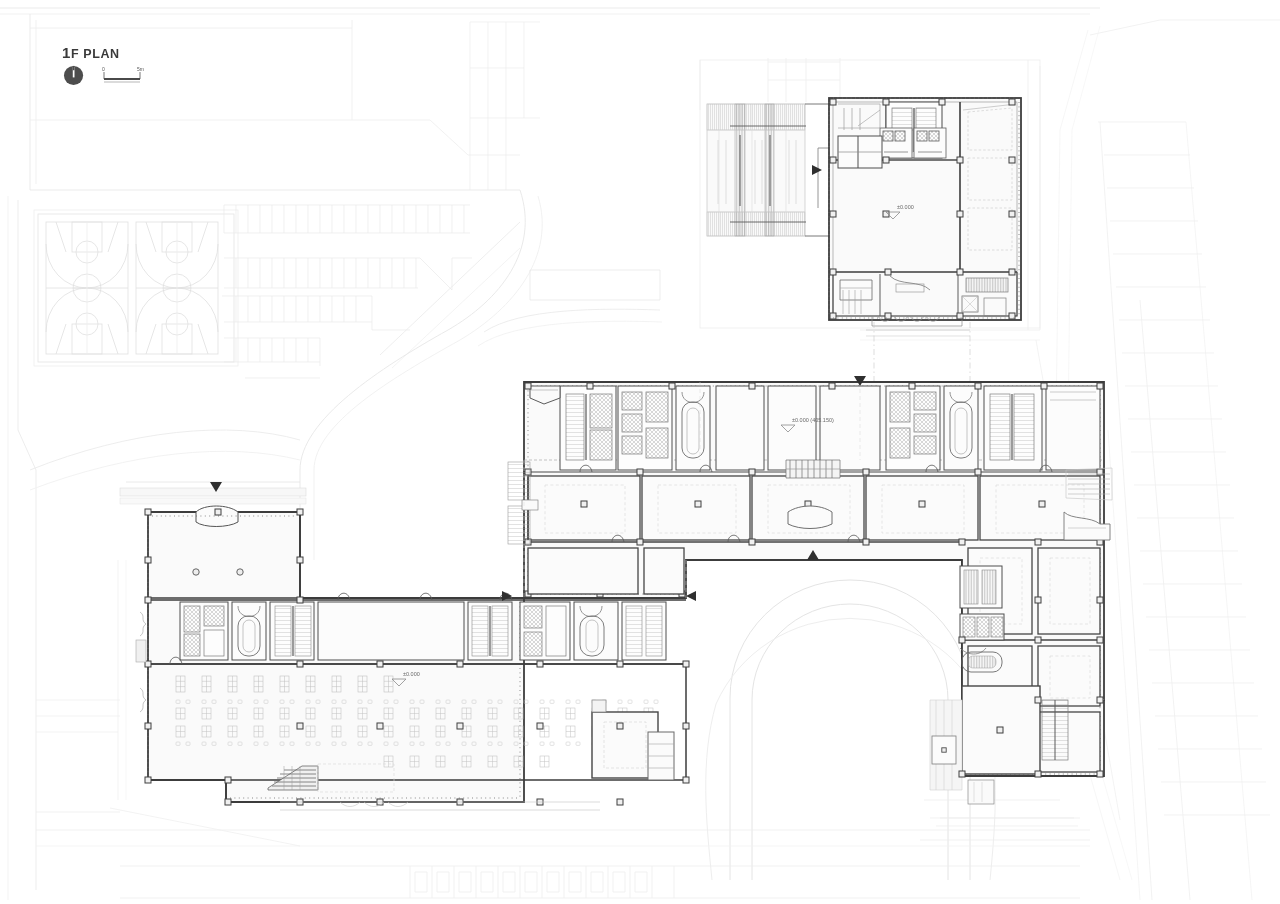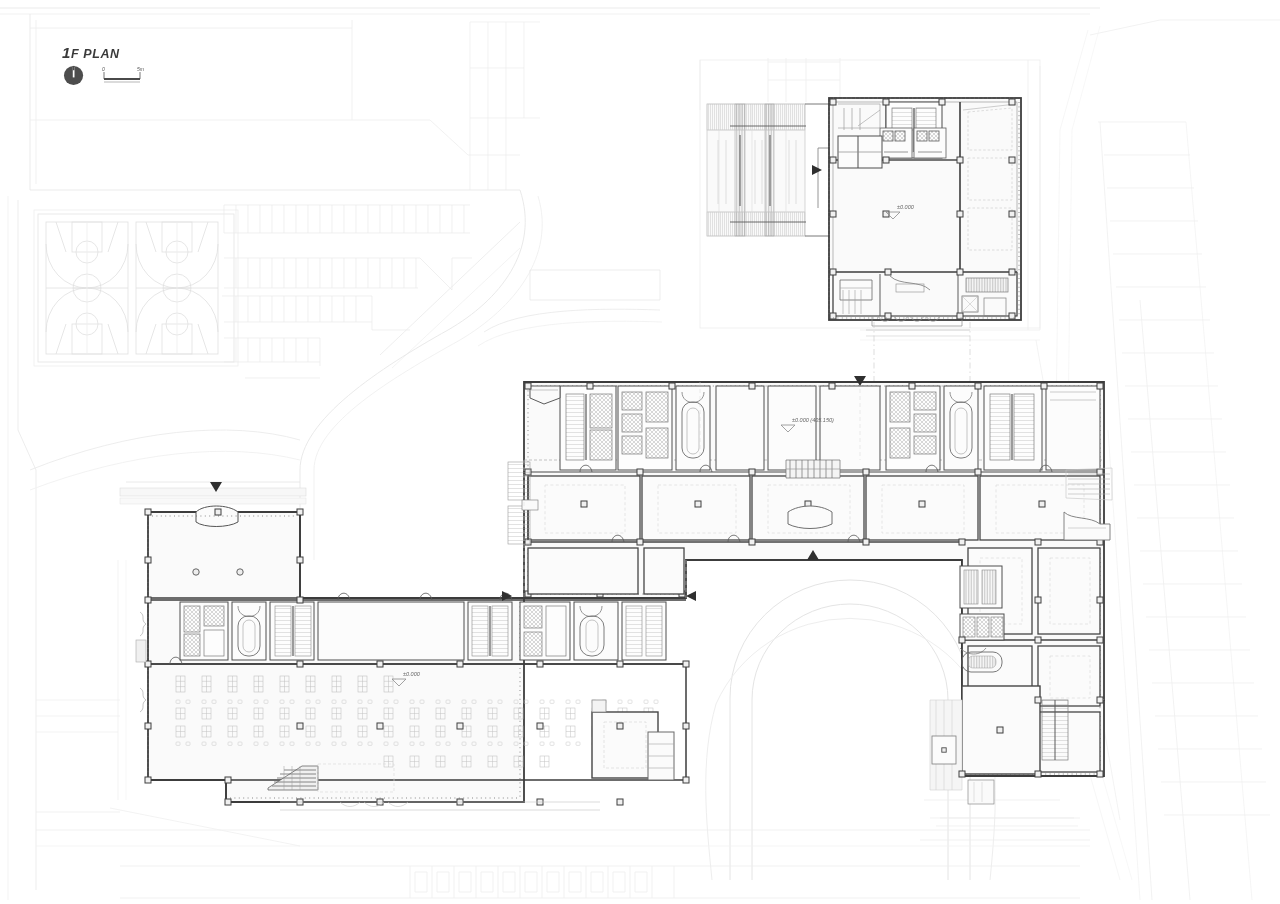--- a/index.html
+++ b/index.html
@@ -12,21 +12,20 @@
     font-family: "Liberation Sans", sans-serif;
     width: 1280px;
     height: 904px;
     overflow: hidden;
   }
   #sheet {
     position: relative;
     width: 1280px;
     height: 904px;
     background: #ffffff;
-    font-style: italic;
   }
   #plan-svg {
     position: absolute;
     left: 0;
     top: 0;
     width: 1280px;
     height: 904px;
     display: block;
   }
   

